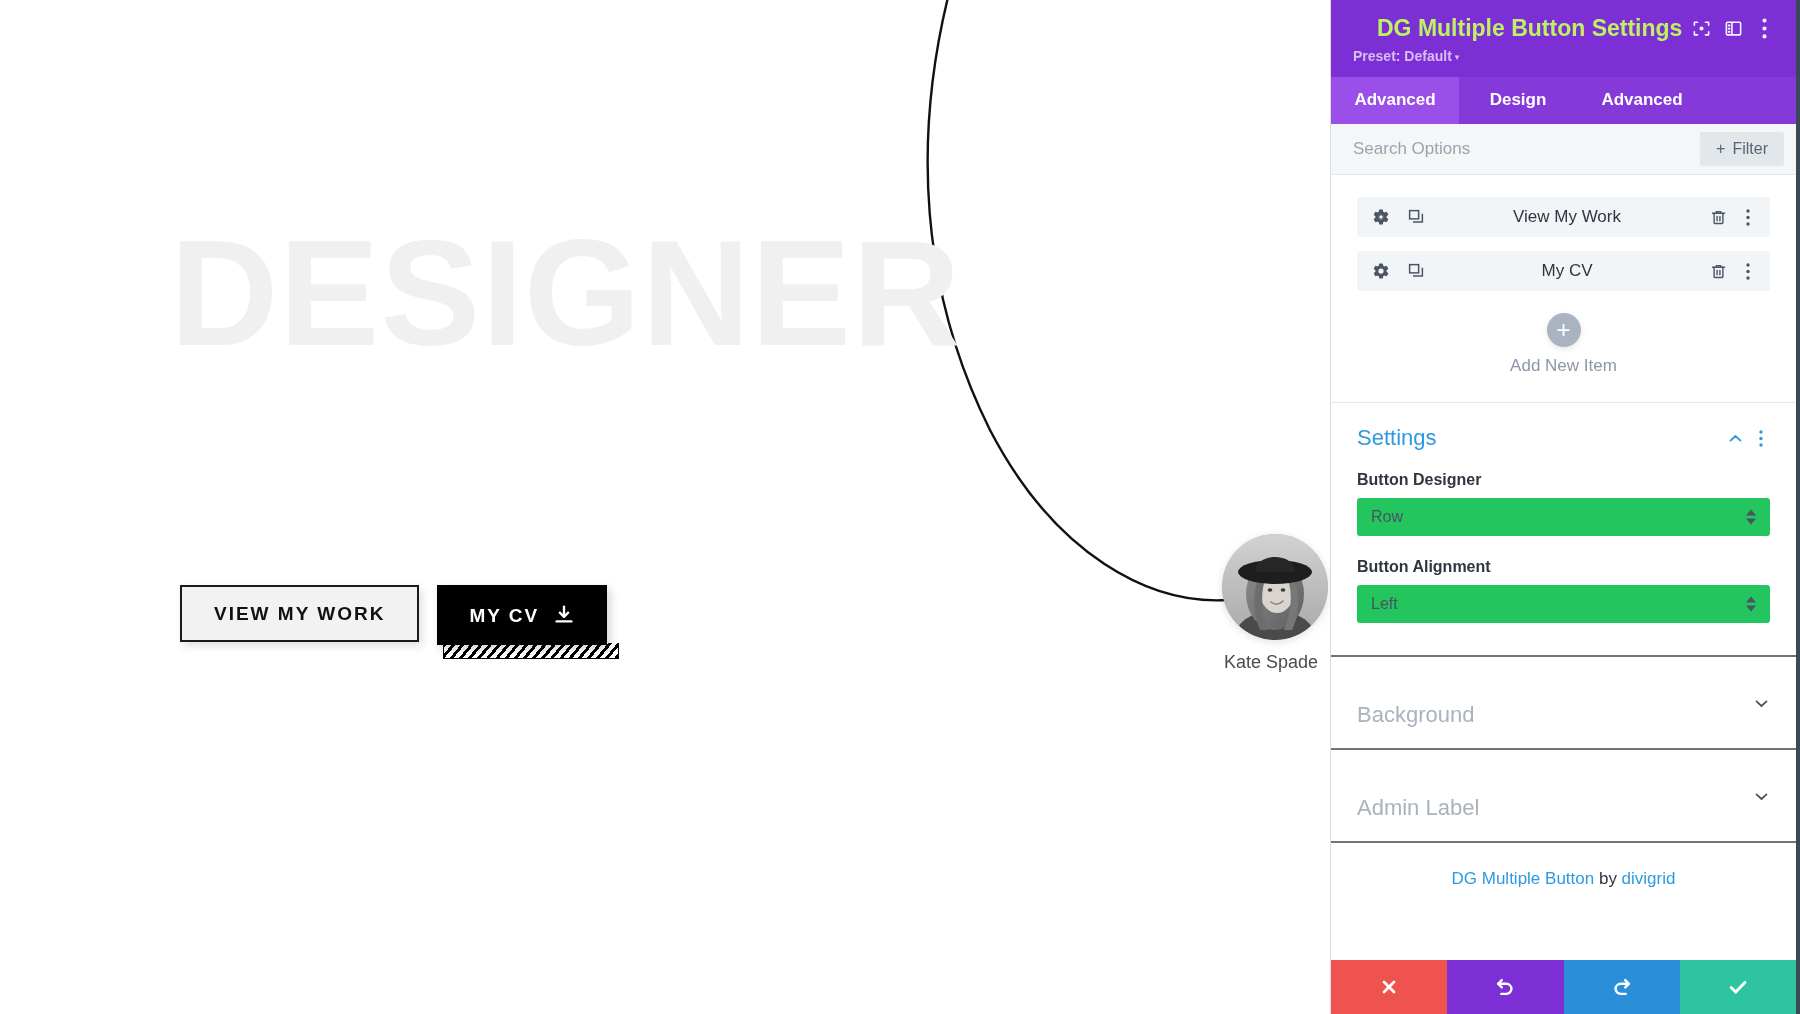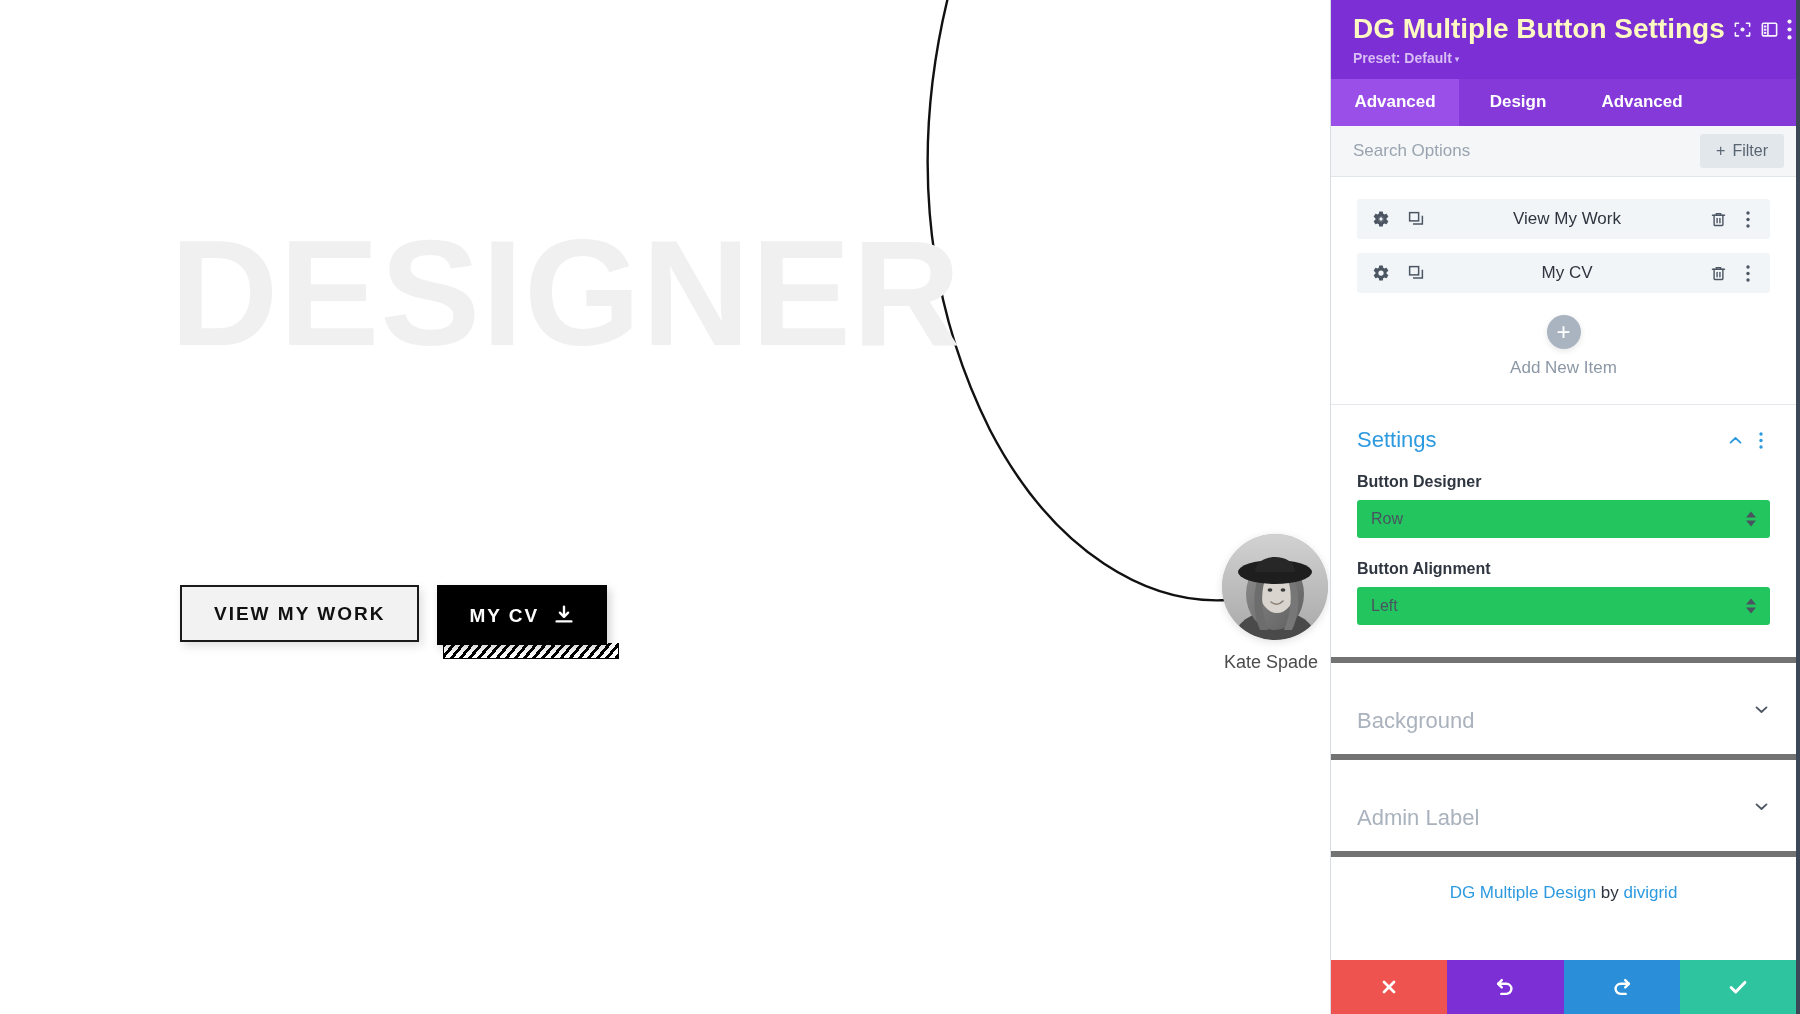--- a/index.html
+++ b/index.html
@@ -199,26 +199,27 @@
   #panel-header {
     background: #7b2fd4;
     padding: 13px 20px 12px 22px;
     flex: 0 0 auto;
   }
   #panel-header-top {
     display: flex;
     align-items: center;
   }
   #panel-title {
-    font-size: 28px;
-    font-weight: 700;
-    color: #fef9c3;
+    font-size: 23px;
+    font-weight: 700;
+    color: #bef264;
     flex: 1 1 auto;
     line-height: 1.15;
     white-space: nowrap;
+    margin-left: 24px;
   }
   .hdr-icon {
     width: 30px; height: 30px;
     display: flex; align-items: center; justify-content: center;
     cursor: pointer;
     opacity: .95;
     margin-left: 8px;
   }
   .hdr-icon svg { display: block; }
 
@@ -346,21 +347,21 @@
     font-weight: 400;
     box-shadow: 0 2px 6px rgba(0,0,0,0.10);
   }
   #add-label {
     margin-top: 9px;
     font-size: 17px;
     color: #8c98a5;
   }
 
   
-  .group { border-bottom: 6px solid #737373; }
+  .group { border-bottom: 2px solid #737373; }
   .group-head {
     display: flex;
     align-items: center;
     padding: 22px 22px 20px 26px;
     cursor: pointer;
   }
   .group-title {
     flex: 1 1 auto;
     font-size: 22px;
     color: #2d9ae0;
@@ -735,21 +736,21 @@
           <div class="group-title muted">Admin Label</div>
           <span class="g-icon">
             <svg width="17" height="17" viewBox="0 0 24 24" fill="none" stroke="#4c5663" stroke-width="2.6" stroke-linecap="round" stroke-linejoin="round">
               <path d="M5 9 L12 15.5 L19 9"></path>
             </svg>
           </span>
         </div>
       </div>
 
       <div id="panel-credits">
-        <a>DG Multiple Design</a><span> by </span><a>divigrid</a>
+        <a>DG Multiple Button</a><span> by </span><a>divigrid</a>
       </div>
 
     </div>
 
     <div id="panel-footer">
       <div class="foot-btn foot-close">
         <span>
           <svg width="20" height="20" viewBox="0 0 24 24" fill="none" stroke="#ffffff" stroke-width="3.2" stroke-linecap="round">
             <path d="M6 6 L18 18"></path>
               <path d="M18 6 L6 18"></path>

